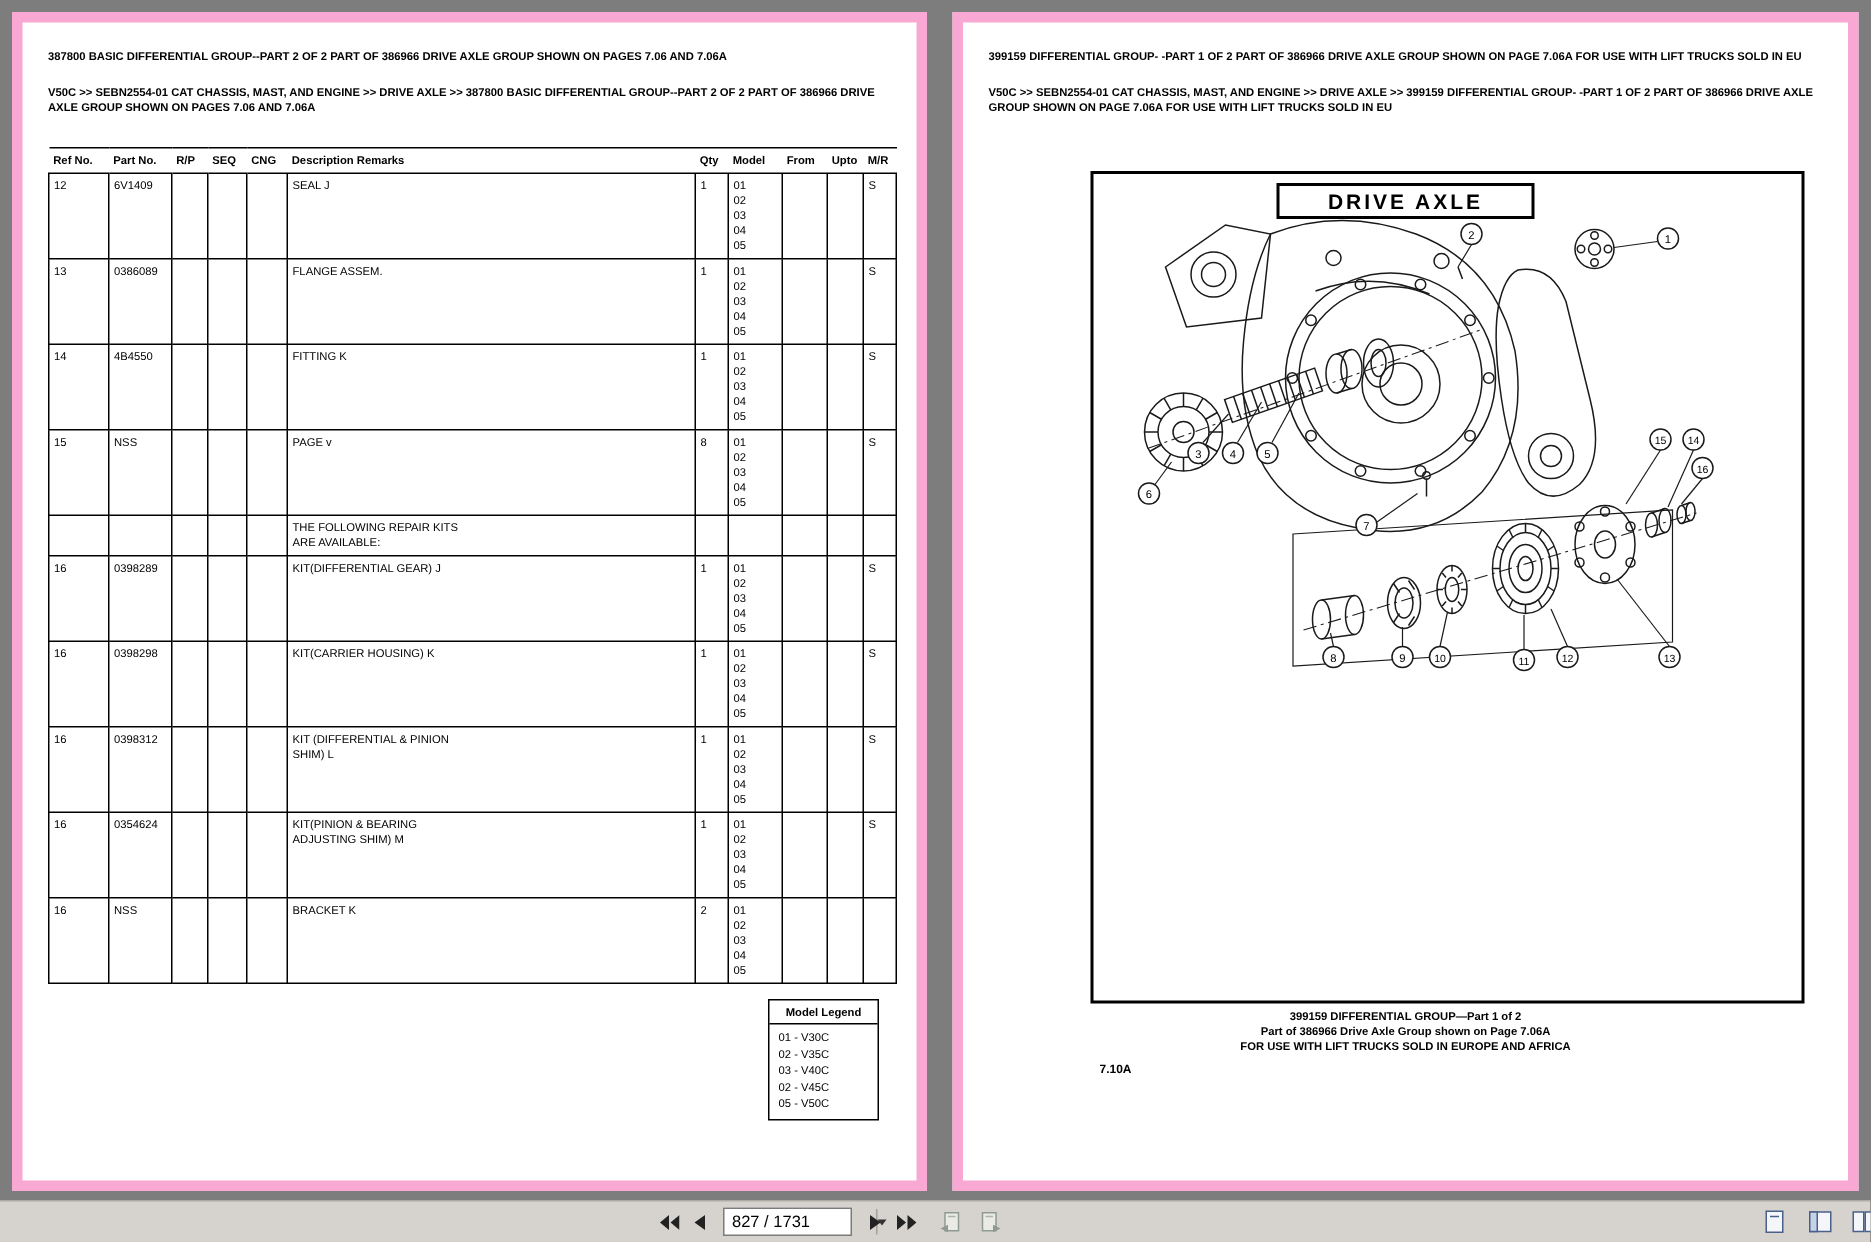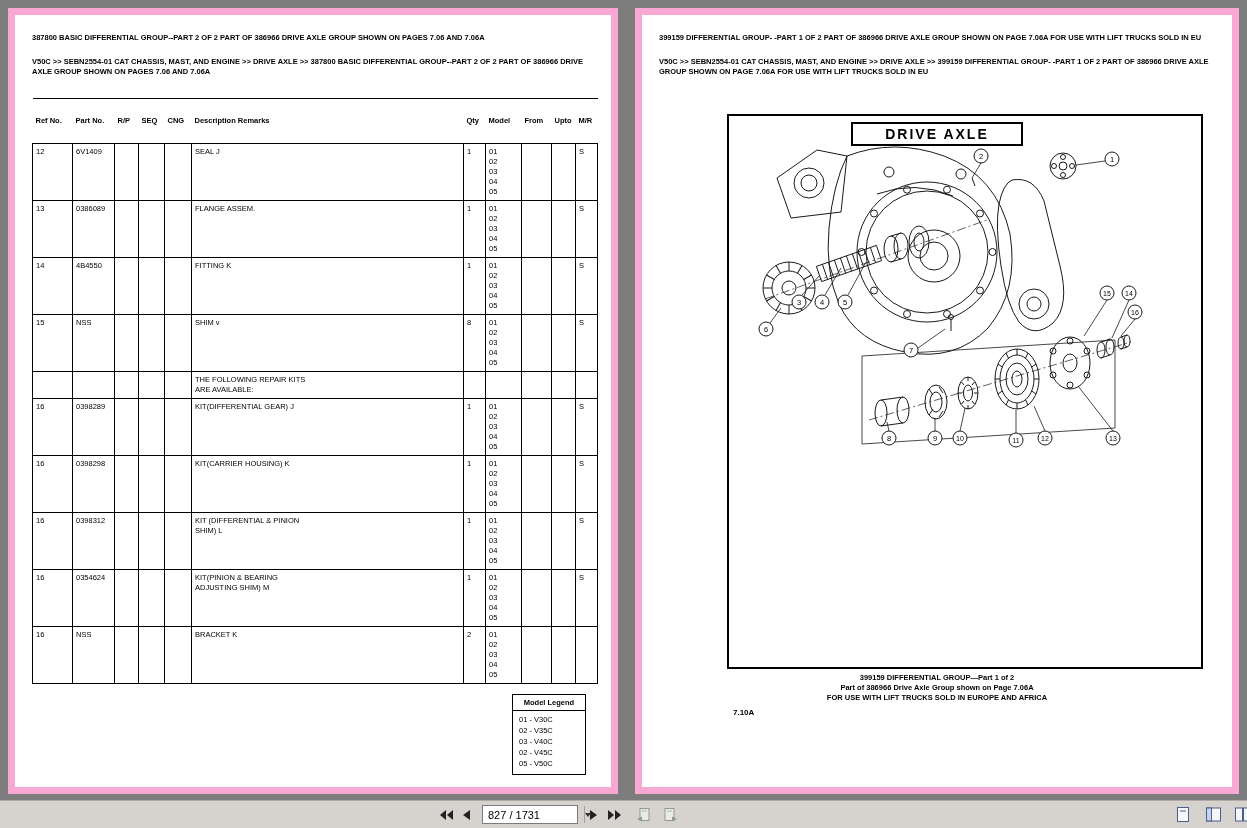--- a/index.html
+++ b/index.html
@@ -16,21 +16,21 @@
   }
   #sheet-left  { left:8px;   width:610px; height:786px; padding:18px 20px 0 17px; }
   #sheet-right { left:635px; width:604px; height:786px; padding:18px 20px 0 17px; }
 
   .doc-title { font-size:7.5px; font-weight:bold; line-height:10px; }
   .breadcrumb { font-size:7.5px; font-weight:bold; line-height:10px; margin-top:14px; }
 
   table.parts { border-collapse:collapse; table-layout:fixed; width:565px; margin-top:21px; }
   table.parts th {
     font-size:7.5px; font-weight:bold; text-align:left; line-height:10px;
-    padding:17px 3px; border-top:1px solid #000; border-bottom:1px solid #000;
+    padding:3px 3px; border-top:1px solid #000; border-bottom:1px solid #000;
   }
   table.parts td {
     font-size:7.5px; line-height:10px; vertical-align:top;
     padding:3px 3px; border:1px solid #000; white-space:pre-line;
     overflow:hidden;
   }
 
   .legend { width:74px; border:1px solid #000; margin-left:480px; margin-top:10px; font-size:7.5px; }
   .legend-title { font-weight:bold; text-align:center; padding:3px 2px; border-bottom:1px solid #000; }
   .legend-body { padding:3px 6px 5px 6px; line-height:11px; }
@@ -50,21 +50,21 @@
   .toolbar {
     position:absolute; left:0; bottom:0; width:1247px; height:28px;
     background:#d6d3ce; border-top:1px solid #aeaba5;
   }
   .navgroup { position:absolute; left:436px; top:0; height:27px; display:flex; align-items:center; }
   .tbtn {
     width:20px; height:20px; border:none; background:transparent; padding:0;
     display:flex; align-items:center; justify-content:center; cursor:pointer;
   }
   .combo {
-    width:96px; height:19px; background:#fff; border:1px solid #7b7b7b;
+    width:86px; height:19px; background:#fff; border:1px solid #7b7b7b;
     display:flex; align-items:center; margin:0 6px;gap:44px;
   }
   .combo-text { flex:1; font-size:11px; padding-left:5px; white-space:nowrap; }
   .combo-btn {
     width:16px; height:17px; background:#d6d3ce; border-left:1px solid #a3a09b;
     display:flex; align-items:center; justify-content:center;
   }
   .arrow-down { width:0; height:0; border-left:3.5px solid transparent; border-right:3.5px solid transparent; border-top:4px solid #333; }
   .viewbtns { display:flex; align-items:center; margin-left:10px; gap:6px; }
   .right-icons { position:absolute; right:-6px; top:0; height:27px; display:flex; align-items:center; gap:10px; }
@@ -156,21 +156,21 @@
         <td></td>
           <td></td>
         <td>S</td>
       </tr>
       <tr>
         <td>15</td>
         <td>NSS</td>
         <td></td>
           <td></td>
           <td></td>
-        <td>SHIM v</td>
+        <td>PAGE v</td>
         <td>8</td>
         <td>01
 02
 03
 04
 05</td>
         <td></td>
           <td></td>
         <td>S</td>
       </tr>

